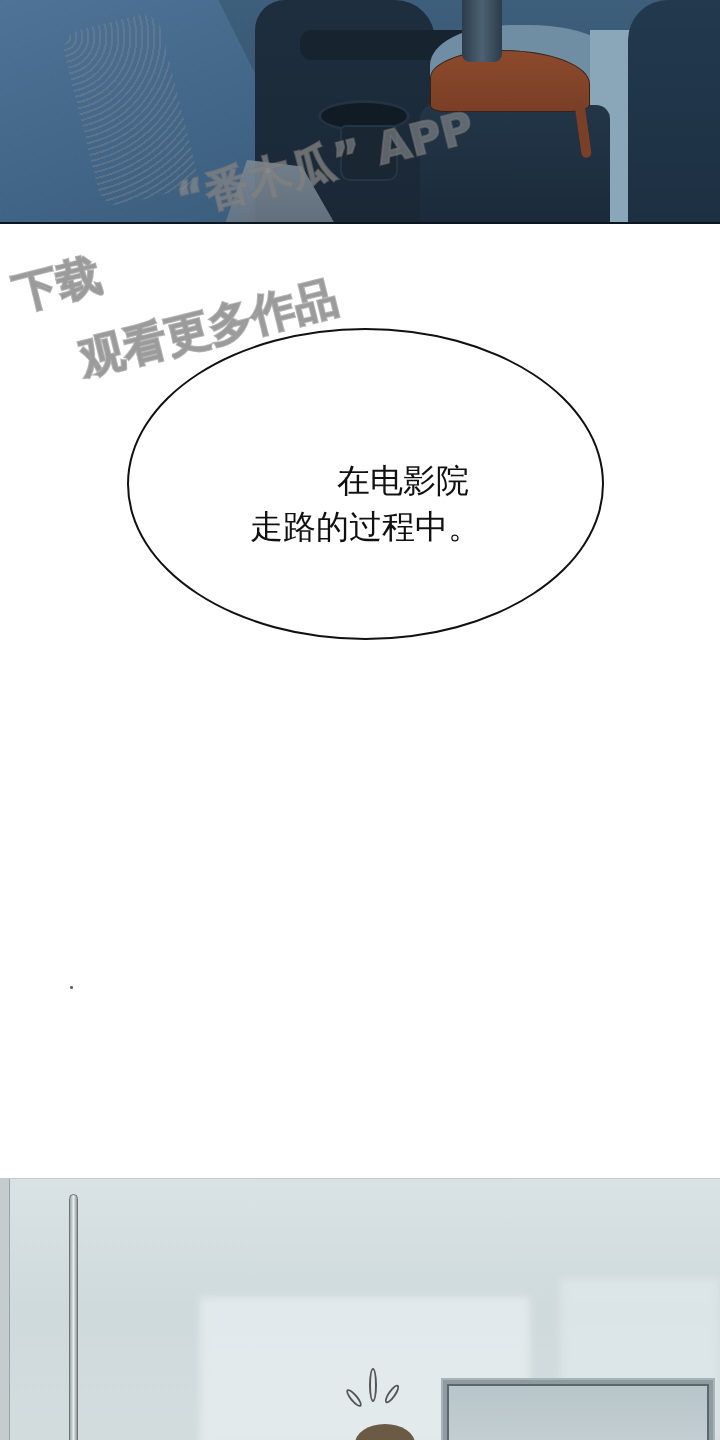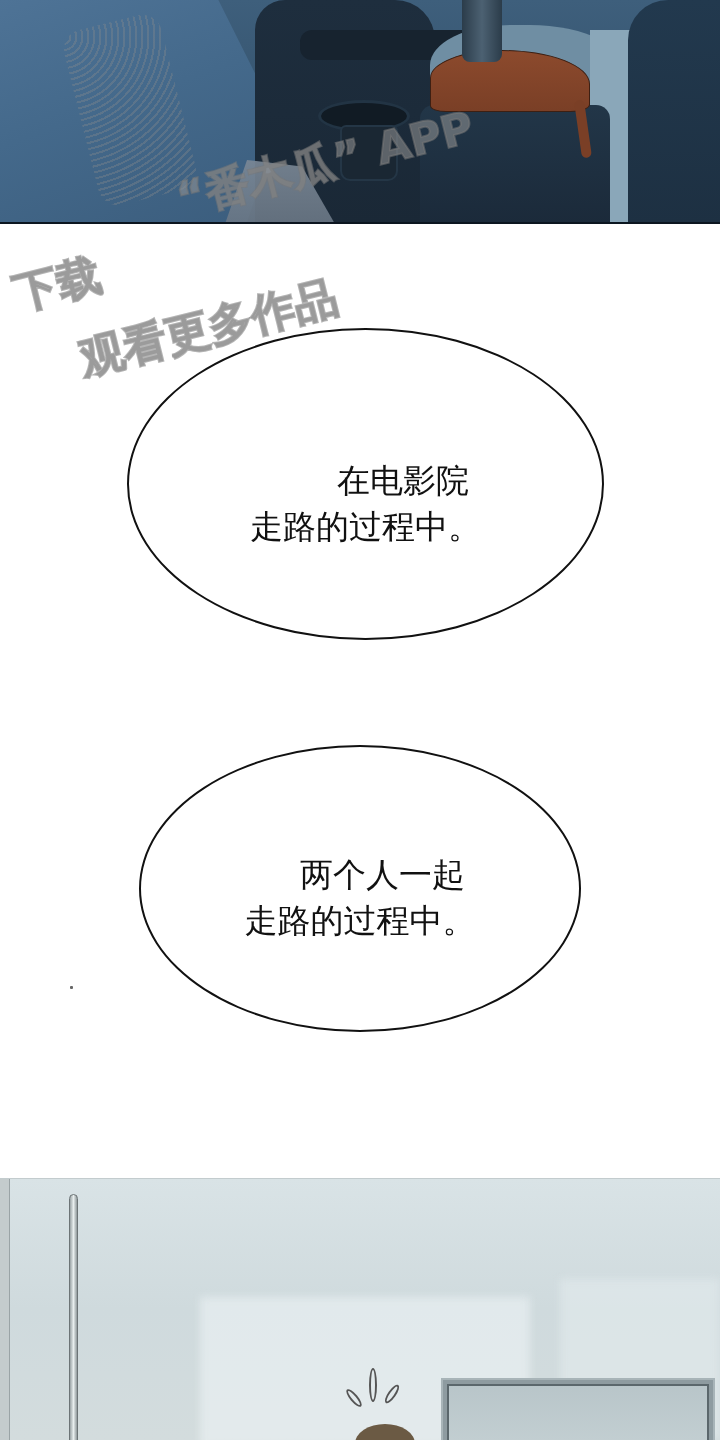--- a/index.html
+++ b/index.html
@@ -203,26 +203,20 @@
     <div class="wm-line wm-line-3">观看更多作品</div>
   </div>
 
   <div class="bubble bubble-1">
     <div class="bubble-text">
       <span class="line line-1">在电影院</span>
       <span class="line line-2">走路的过程中。</span>
     </div>
   </div>
 
-  <div class="bubble bubble-2">
-    <div class="bubble-text">
-      <span class="line line-1">两个人一起</span>
-      <span class="line line-2">走路的过程中。</span>
-    </div>
-  </div>
 
   <div class="stray-mark"></div>
 
   <div class="panel-bottom">
     <div class="pb-window-glow"></div>
     <div class="pb-window-glow-2"></div>
     <div class="pb-wall-left"></div>
     <div class="pb-handle"></div>
     <div class="pb-monitor"></div>
     <div class="pb-surprise pb-surprise-mid"></div>

